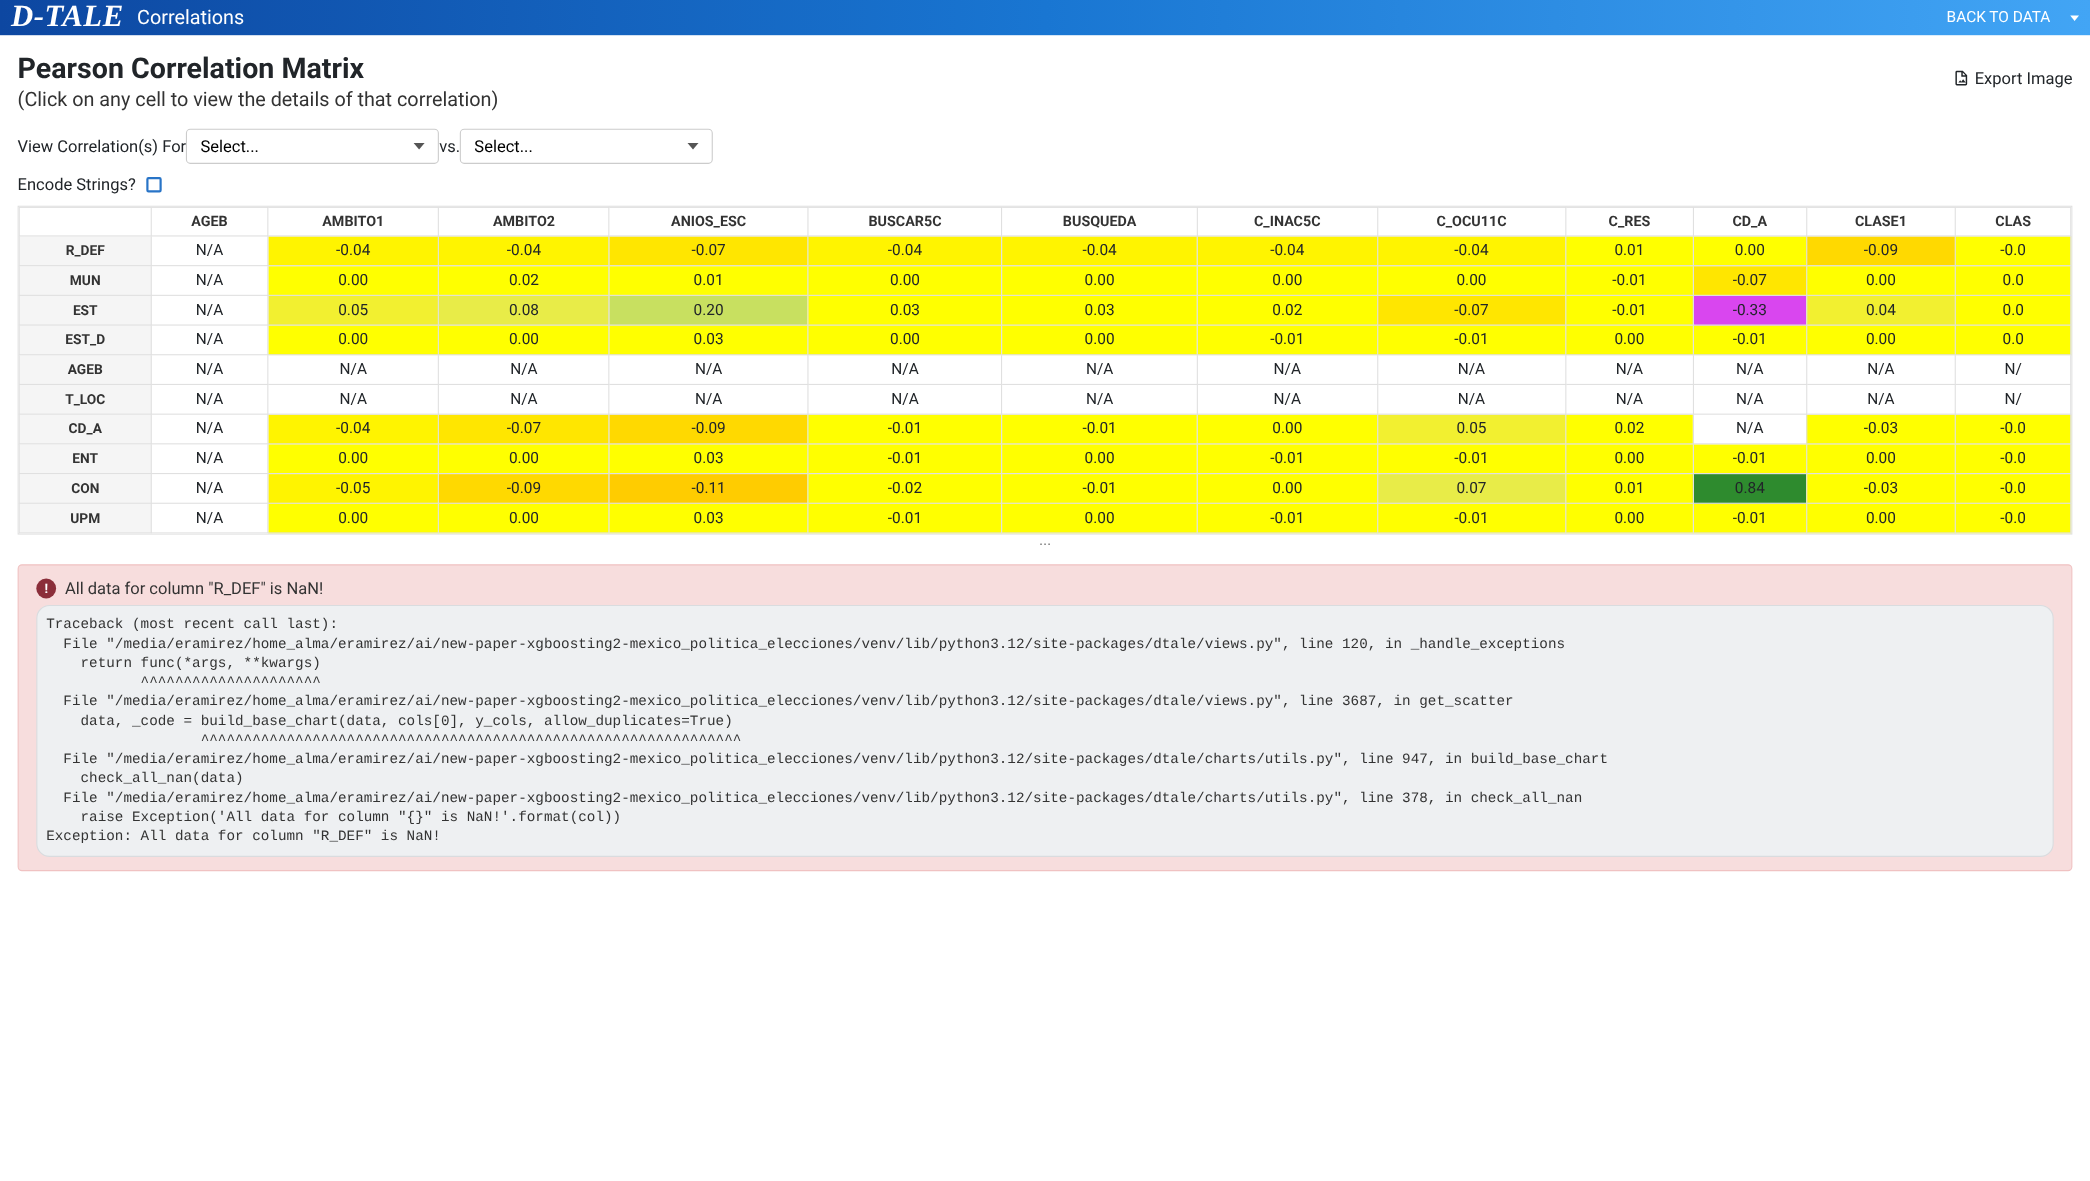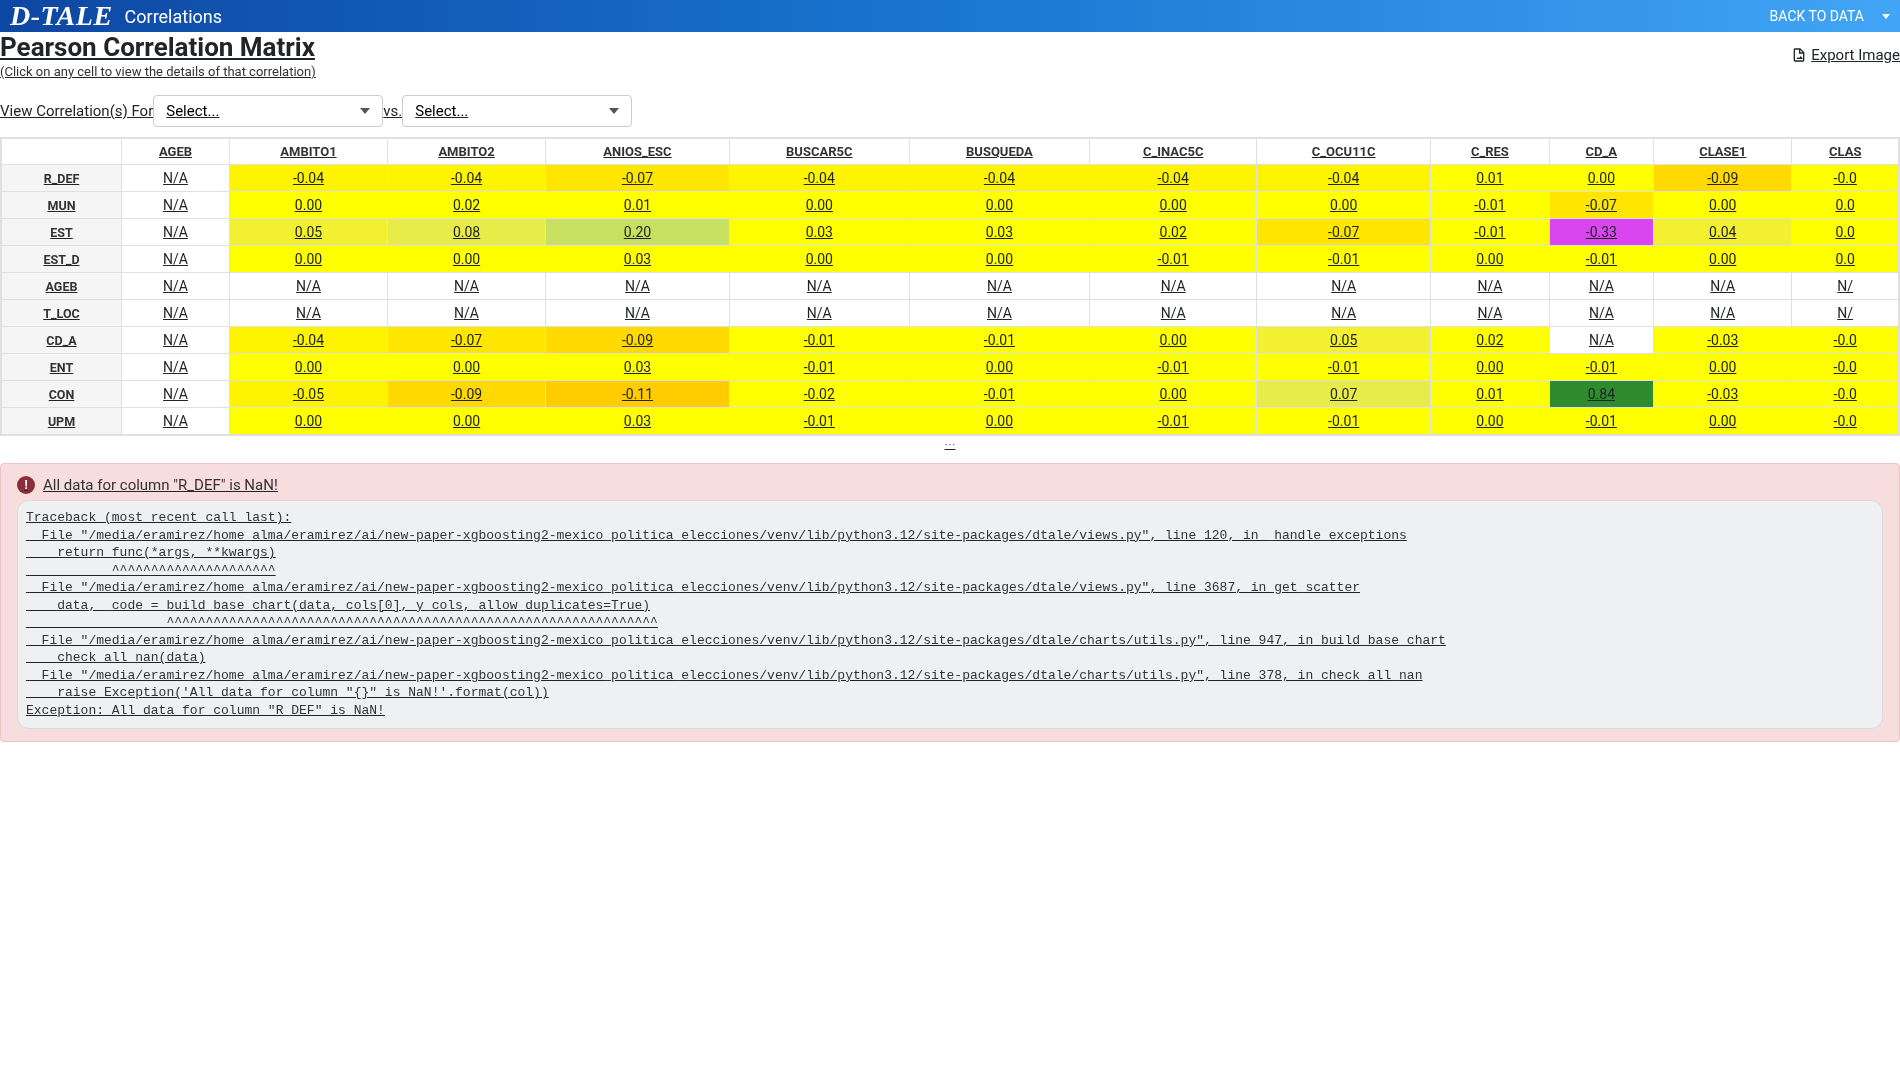--- a/index.html
+++ b/index.html
@@ -28,24 +28,24 @@
   letter-spacing: 0.5px;
 }
 .nav-title { font-size: 18px; font-weight: 400; }
 .nav-right {
   display: flex; align-items: center; gap: 18px;
   font-size: 14px; cursor: pointer;
 }
 .caret-down {
   width:0;height:0;border-left:4px solid transparent;border-right:4px solid transparent;border-top:5px solid #fff;
 }
-.main { padding: 0; text-decoration: underline; }
+.main { padding: 16px; }
 .header-row { display:flex; justify-content:space-between; align-items:flex-start; }
 .page-title { font-size: 26px; font-weight: 700; margin-bottom: 2px; }
-.subtitle { font-size: 13px; color: #333; margin-bottom: 16px; }
+.subtitle { font-size: 18px; color: #333; margin-bottom: 16px; }
 .export-link { display:flex; align-items:center; gap:4px; color:#212529; font-size:15px; cursor:pointer; margin-top:14px; }
 .export-link svg { width:16px; height:16px; }
 .controls { display:flex; align-items:center; margin-bottom:10px; }
 .ctrl-label { font-size:15px; }
 .select-box {
   border:1px solid #ccc; border-radius:4px; padding:6px 12px;
   min-width:230px; display:flex; justify-content:space-between; align-items:center;
   color:#000000; cursor:pointer; font-size:15px;
 }
 .select-caret { width:0;height:0;border-left:5px solid transparent;border-right:5px solid transparent;border-top:6px solid #555; }
@@ -114,20 +114,24 @@
       <span>Select...</span>
       <span class="select-caret"></span>
     </div>
     <span class="ctrl-label">vs.</span>
     <div class="select-box">
       <span>Select...</span>
       <span class="select-caret"></span>
     </div>
   </div>
 
+  <div class="encode-row">
+    <span>Encode Strings?</span>
+    <span class="checkbox"></span>
+  </div>
 
   <div class="table-wrap">
     <table>
       <thead>
           <tr id="thead-row">
             <th></th>
             <th>AGEB</th>
             <th>AMBITO1</th>
             <th>AMBITO2</th>
             <th>ANIOS_ESC</th>

